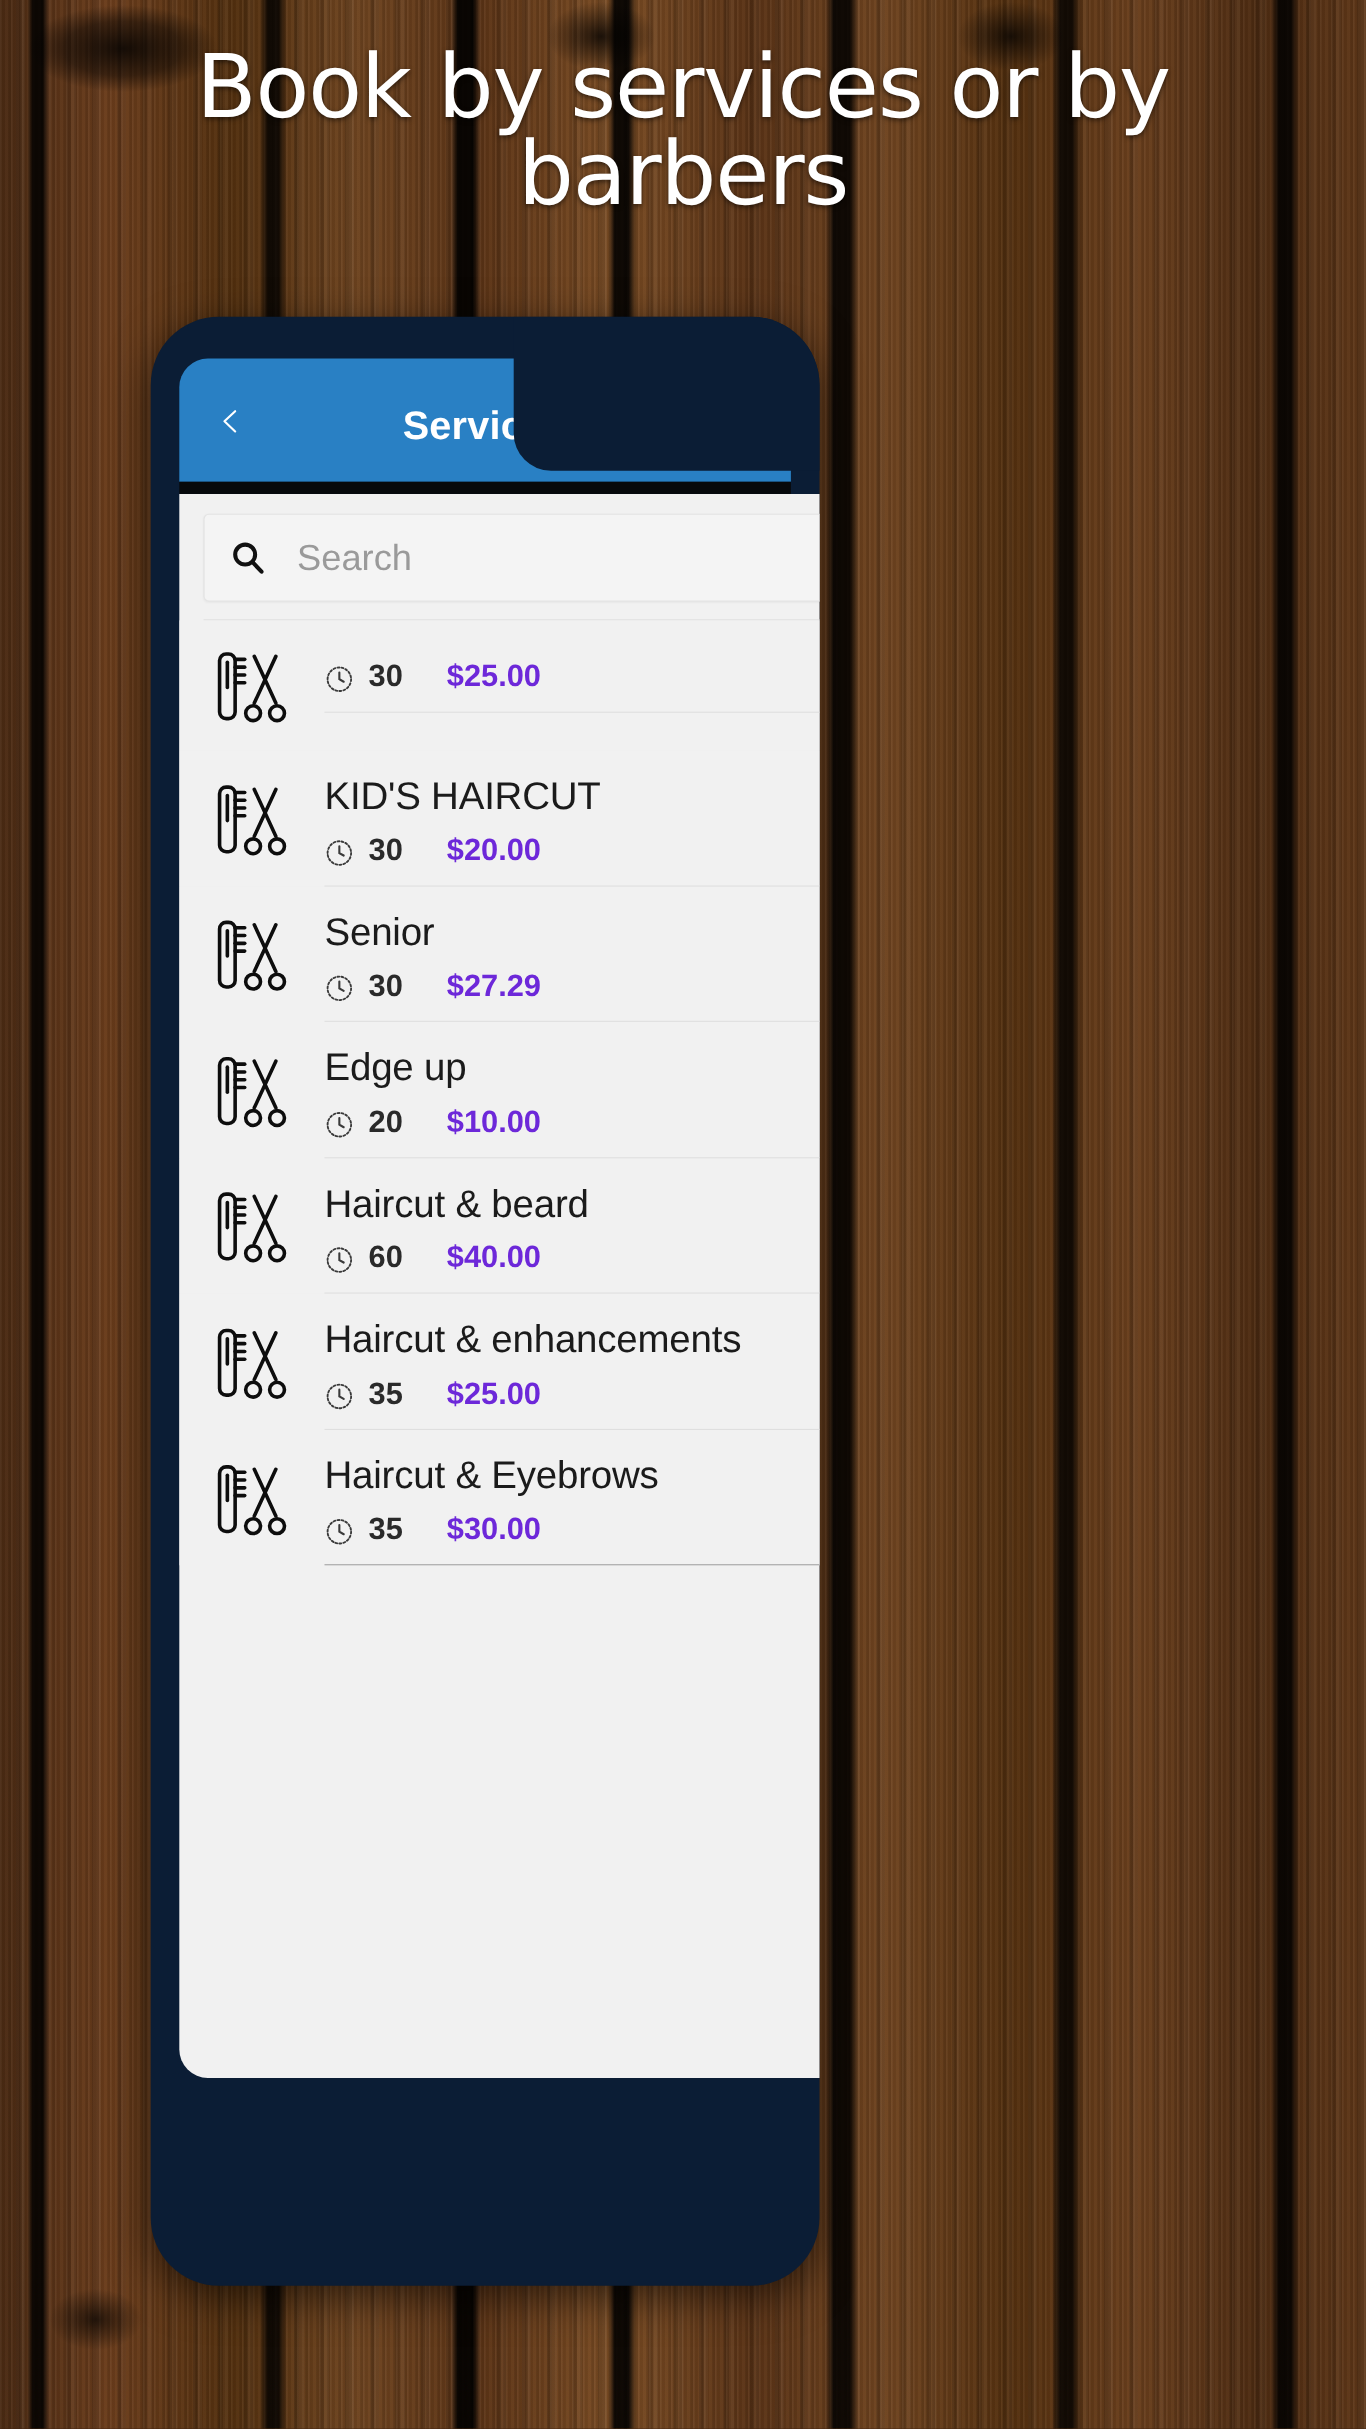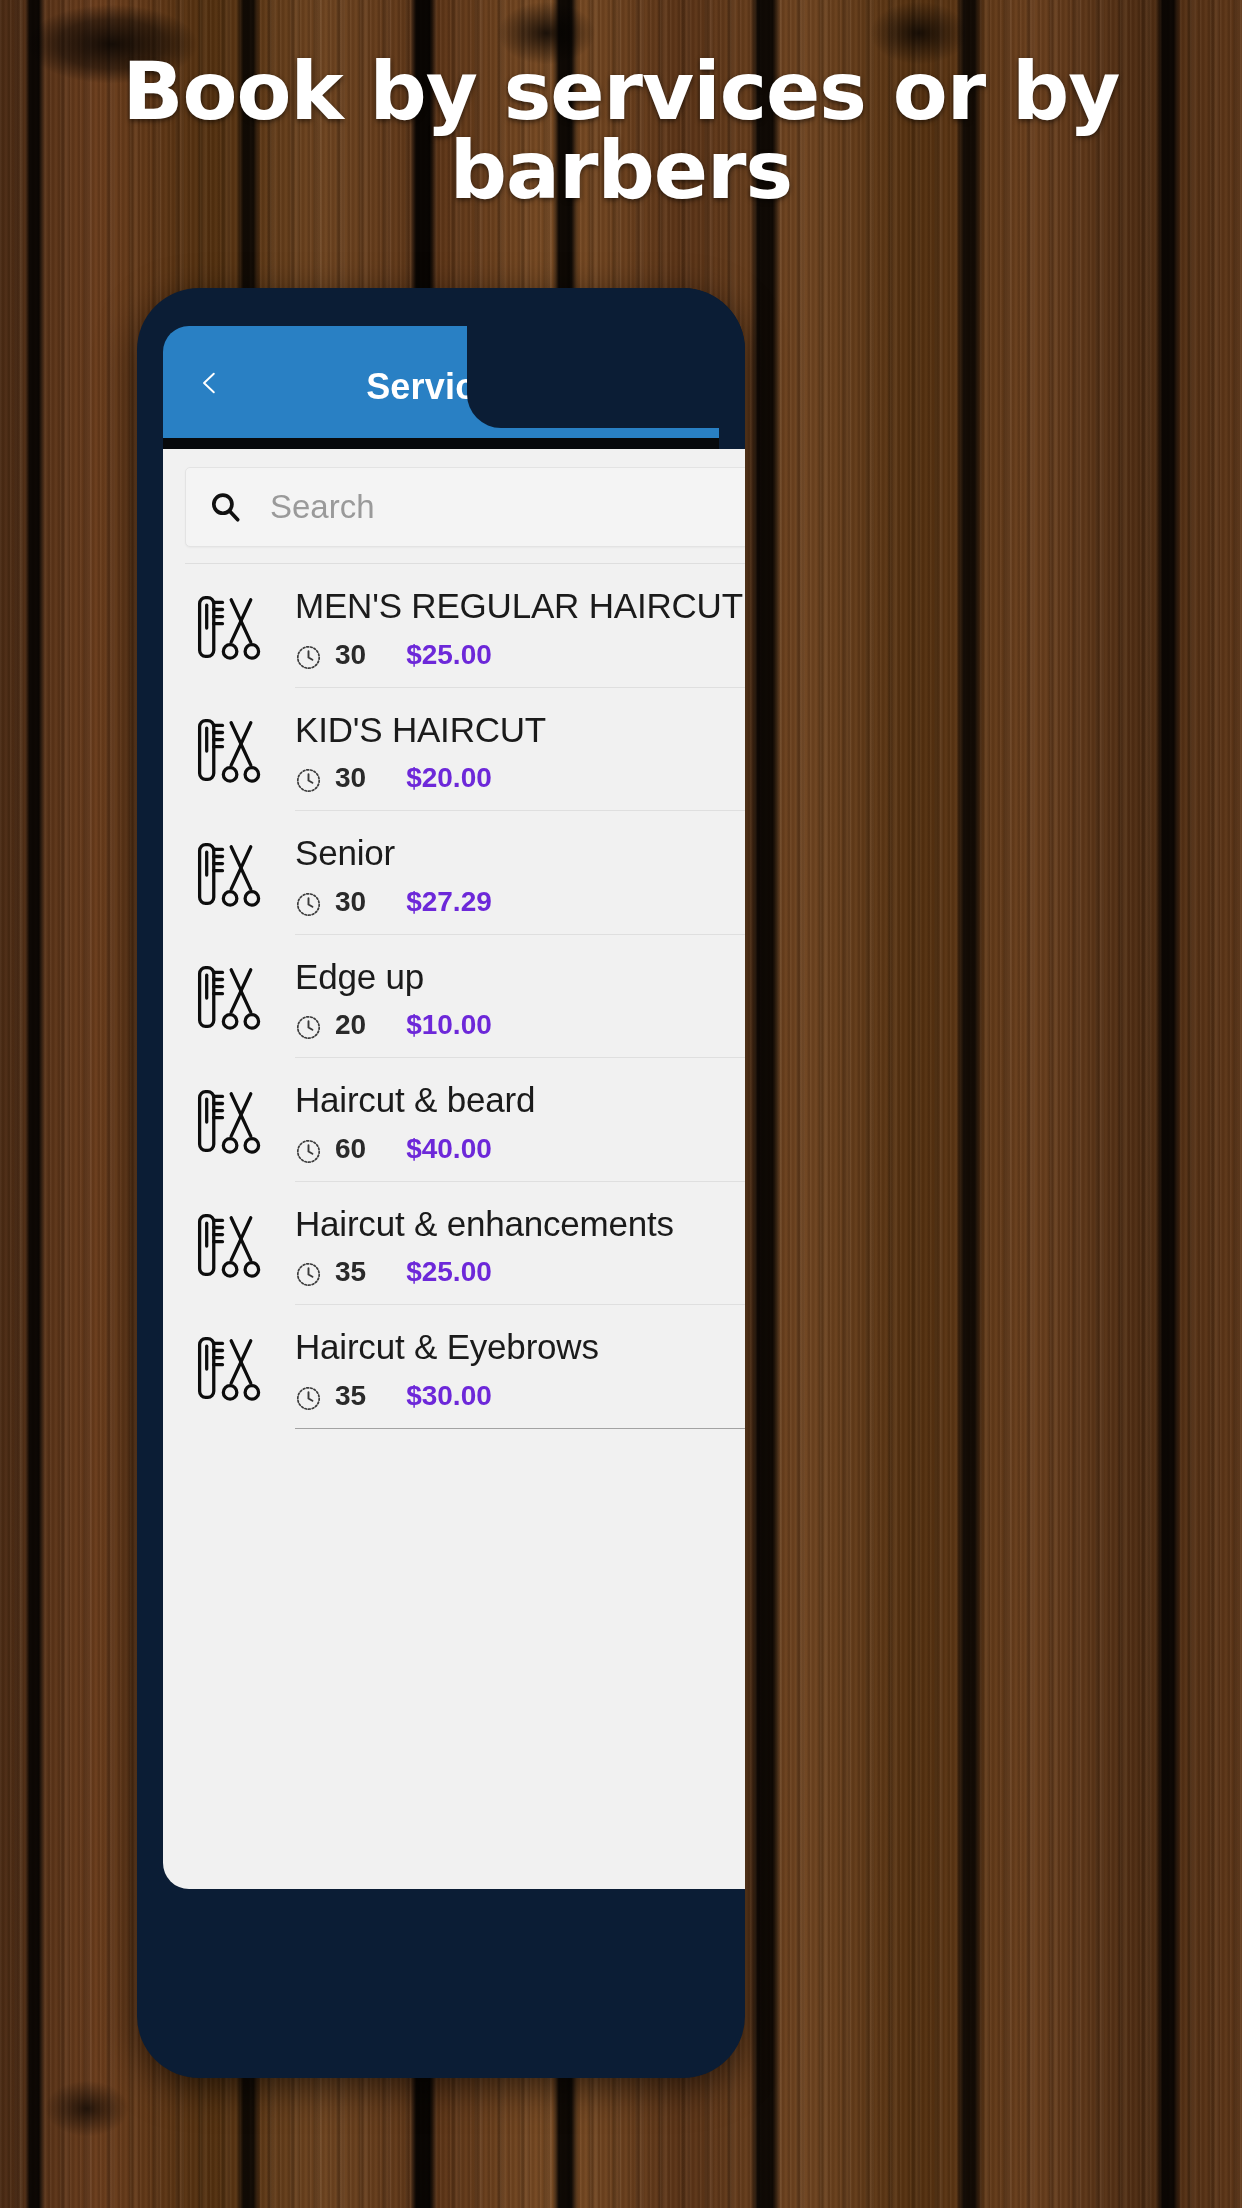--- a/index.html
+++ b/index.html
@@ -59,25 +59,25 @@
     background:
       radial-gradient(ellipse 120px 55px at 9% 2.0%, rgba(0,0,0,0.8) 0%, rgba(0,0,0,0.45) 45%, rgba(0,0,0,0) 72%),
       radial-gradient(ellipse 70px 45px at 44% 1.5%, rgba(0,0,0,0.75) 0%, rgba(0,0,0,0) 70%),
       radial-gradient(ellipse 70px 45px at 74% 1.5%, rgba(0,0,0,0.72) 0%, rgba(0,0,0,0) 70%),
       radial-gradient(ellipse 60px 40px at 7% 95.5%, rgba(0,0,0,0.65) 0%, rgba(0,0,0,0) 70%),
       radial-gradient(ellipse 90px 60px at 26% 66%, rgba(255,255,255,0.035) 0%, rgba(255,255,255,0) 70%);
   }
 
   
   #headline{
-    position:absolute; left:0; right:0; top:52px;
+    position:absolute; left:0; right:0; top:39px;
     text-align:center;
     color:#ffffff;
     font-family:"DejaVu Sans", sans-serif;
-    font-weight:bold;
+    font-weight:normal;
     font-size:80px;
     line-height:0.99;
     letter-spacing:-1px;
     padding:0 42px;
     box-sizing:border-box;
     text-shadow:0 2px 5px rgba(0,0,0,.55);
     white-space:pre-line;
   }
 
   
@@ -267,21 +267,20 @@
 
           <line x1="34" y1="8" x2="52" y2="47"></line>
           <line x1="52" y1="8" x2="34" y2="47"></line>
 
           <circle cx="33" cy="55.5" r="6.2"></circle>
           <circle cx="53" cy="55.5" r="6.2"></circle>
         </svg>
       </span>
     </div>
     <div class="row-body">
-      <div class="row-title wrap">MEN'S REGULAR HAIRCUT</div>
       <div class="row-meta">
         <span class="clock-icon">
           <svg viewBox="0 0 24 24" width="27" height="27" fill="none" stroke="#3a3a3a" stroke-width="1.5" stroke-linecap="round">
             <circle cx="12" cy="12" r="9.5" stroke-dasharray="1.6 1.7"></circle>
             <polyline points="12,6.5 12,12 15.5,14" stroke-width="1.7" stroke-dasharray="0"></polyline>
           </svg>
         </span>
         <span class="dur">30</span>
         <span class="price">$25.00</span>
       </div>

